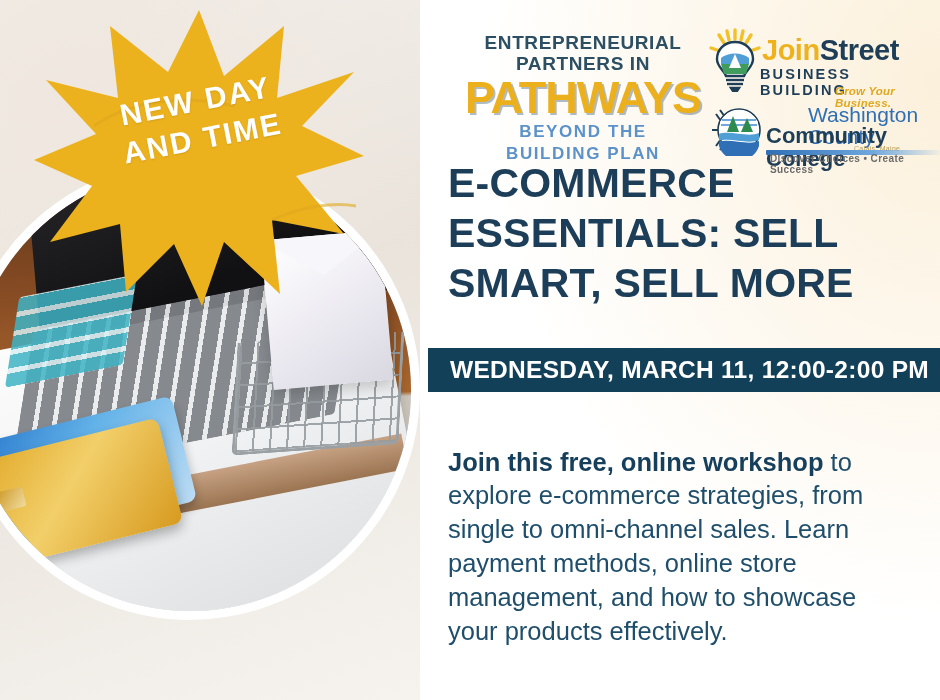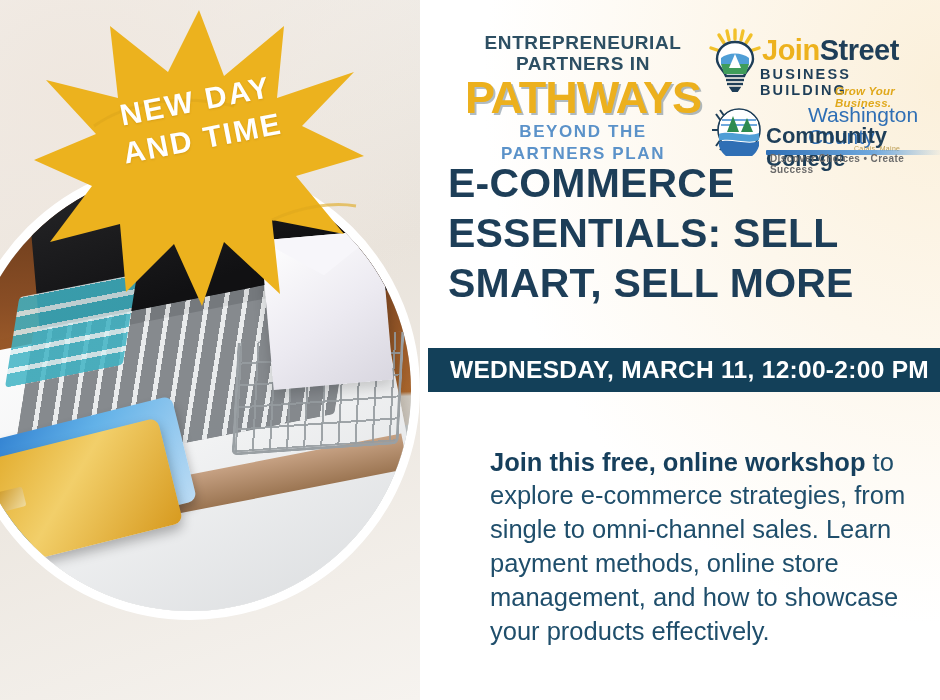--- a/index.html
+++ b/index.html
@@ -316,21 +316,20 @@
   }
 
   
   .body-copy {
     position: absolute;
     left: 28px; top: 420px;
     width: 450px;
     color: #1f4e6b;
     font-size: 25.5px;
     line-height: 1.33;
-    margin-left: 42px;
   }
   .body-copy b { font-weight: 700; color: #163f5c; }
 </style>
 </head>
 <body>
 
 <div class="flyer">
 
   <div class="left-panel">
     <div class="photo-blur-bg"></div>
@@ -364,21 +363,21 @@
 
   <div class="right-panel">
 
     <div class="logo-row">
 
       <div class="pathways">
         <div class="pw-top">ENTREPRENEURIAL</div>
         <div class="pw-top">PARTNERS IN</div>
         <div class="pw-main">PATHWAYS</div>
         <div class="pw-sub">BEYOND THE</div>
-        <div class="pw-sub">PARTNERS PLAN</div>
+        <div class="pw-sub">BUILDING PLAN</div>
       </div>
 
 
       <div class="ms-logo">
         <div class="ms-bulb">
           <svg viewBox="0 0 54 64" aria-hidden="true">
             <g stroke="#f2c12a" stroke-width="3.4" stroke-linecap="round">
               <line x1="27" y1="2" x2="27" y2="11"></line>
               <line x1="11" y1="7" x2="16" y2="15"></line>
               <line x1="43" y1="7" x2="38" y2="15"></line>

